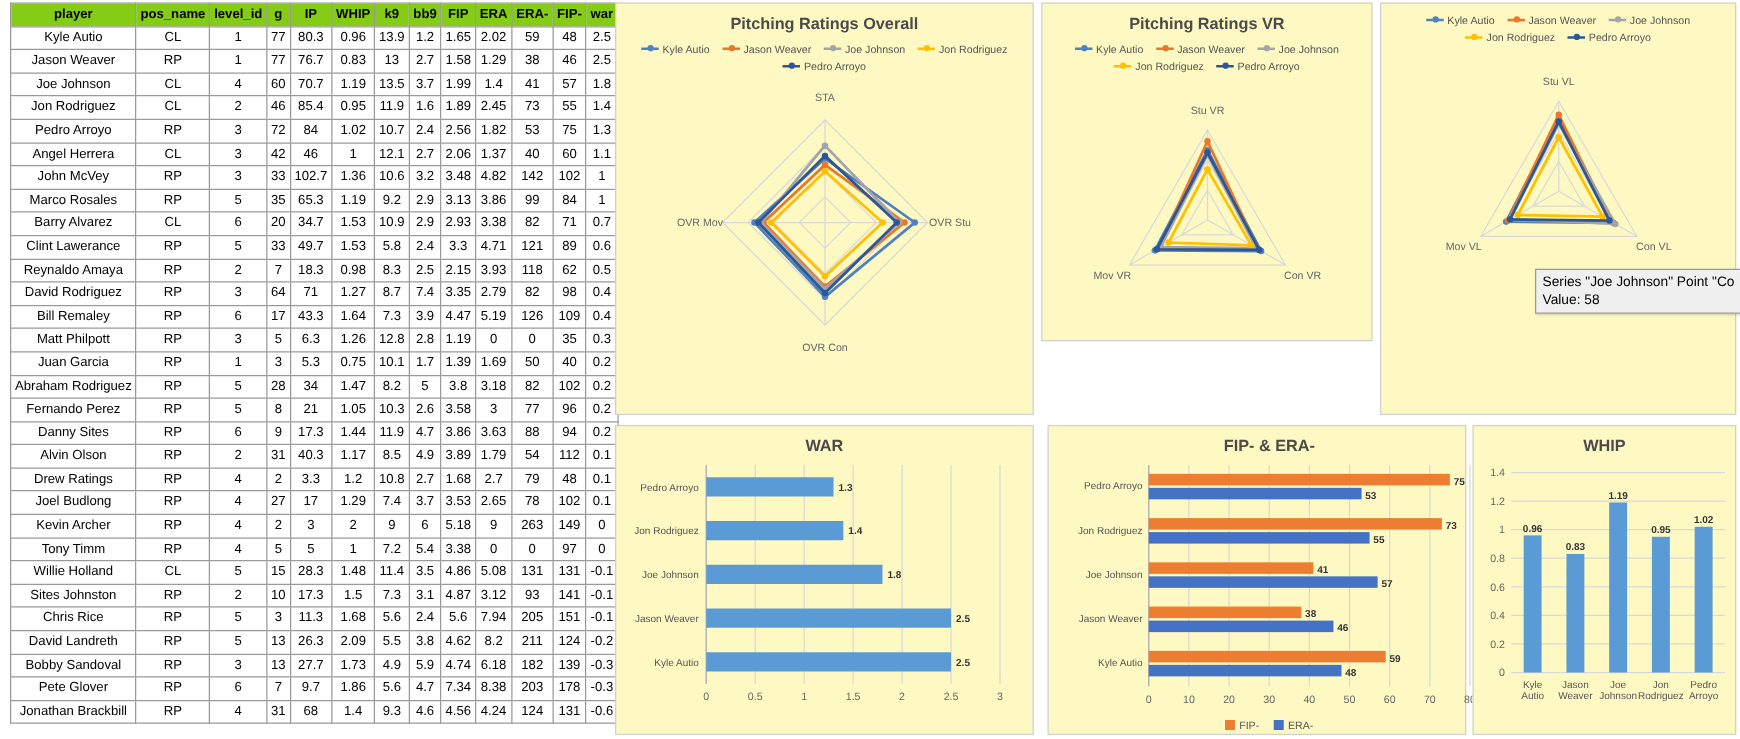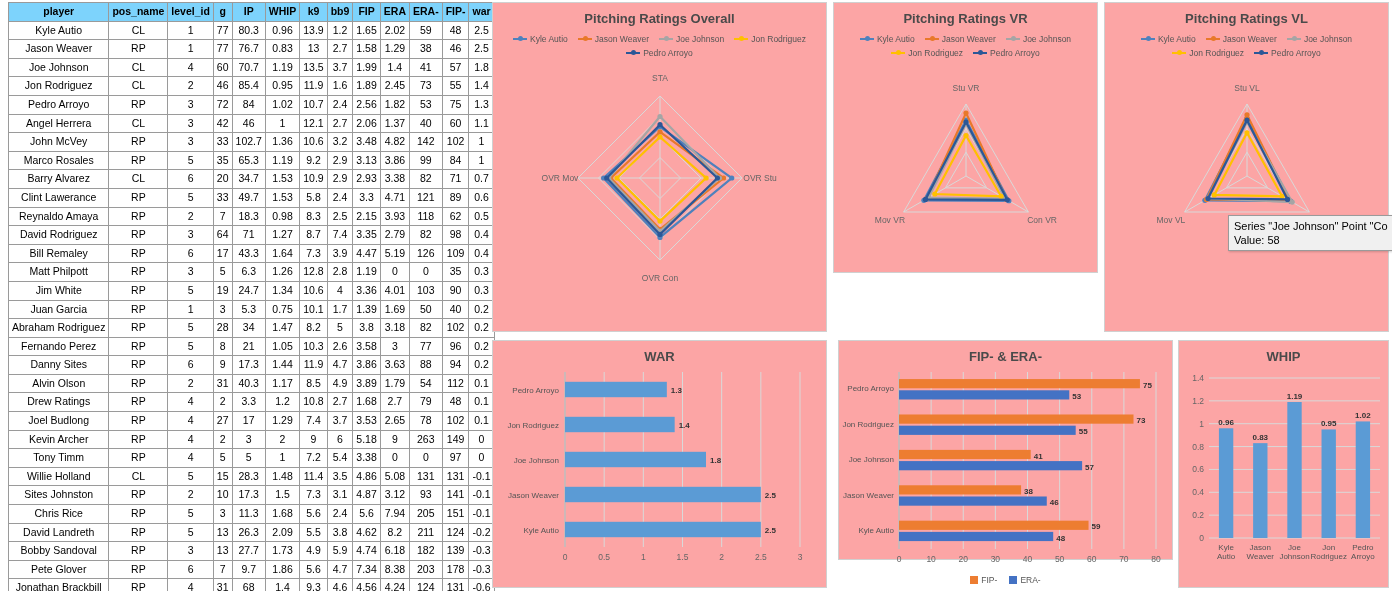--- a/index.html
+++ b/index.html
@@ -19,26 +19,26 @@
   th, td {
     border:1px solid #9a9a9a;
     font-size:10.5px;
     padding:0px 3px;
     height:17.6px;
     line-height:17.6px;
     text-align:center;
     white-space:nowrap;
     font-family:"Liberation Sans", sans-serif;
   }
-  th { font-weight:bold; background:#7dd3fc; }
+  th { font-weight:bold; background:#84cc16; }
   td.player { text-align:center; }
   
   .panel {
     position:absolute;
-    background:#fca5a5;
+    background:#fef9c3;
     border:1px solid #d0d0d0;
   }
   .panel-title {
     text-align:center;
     font-size:13px;
     color:#4a4a4a;
     font-weight:bold;
     margin-top:8px;
   }
   .legend {
@@ -300,35 +300,20 @@
           <td>1.26</td>
           <td>12.8</td>
           <td>2.8</td>
           <td>1.19</td>
           <td>0</td>
           <td>0</td>
           <td>35</td>
           <td>0.3</td>
         </tr>
         <tr>
-          <td class="player">Jim White</td>
-          <td>RP</td>
-          <td>5</td>
-          <td>19</td>
-          <td>24.7</td>
-          <td>1.34</td>
-          <td>10.6</td>
-          <td>4</td>
-          <td>3.36</td>
-          <td>4.01</td>
-          <td>103</td>
-          <td>90</td>
-          <td>0.3</td>
-        </tr>
-        <tr>
           <td class="player">Juan Garcia</td>
           <td>RP</td>
           <td>1</td>
           <td>3</td>
           <td>5.3</td>
           <td>0.75</td>
           <td>10.1</td>
           <td>1.7</td>
           <td>1.39</td>
           <td>1.69</td>
@@ -681,21 +666,20 @@
       <circle cx="132" cy="64" r="2.6" fill="#2b5797"></circle>
       <circle cx="173.30941176051772" cy="141.85" r="2.6" fill="#2b5797"></circle>
       <circle cx="91.4700111028883" cy="141.40000000000003" r="2.6" fill="#2b5797"></circle>
       <text x="132" y="33.16" text-anchor="middle" class="axis-txt">Stu VR</text>
       <text x="208.0716714684251" y="164.92" text-anchor="middle" class="axis-txt">Con VR</text>
       <text x="55.928328531574934" y="164.92000000000004" text-anchor="middle" class="axis-txt">Mov VR</text>
     </svg>
 </div>
 
 <div class="panel" style="left:1104px; top:2px; width:285px; height:330px;">
-  <div class="panel-title">Pitching Ratings VL</div>
   <div class="legend">
     <div class="legend-item">
         <span class="legend-swatch" style="background:#4e81bd"></span>
         <span>Kyle Autio</span>
       </div>
     <div class="legend-item">
         <span class="legend-swatch" style="background:#e8792a"></span>
         <span>Jason Weaver</span>
       </div>
     <div class="legend-item">
@@ -778,21 +762,21 @@
       <text x="217" y="98.5" class="val-txt">1.8</text>
       <rect x="72" y="122.8" width="195.83333333333334" height="15.4" fill="#5b9bd5"></rect>
       <text x="66" y="133.5" text-anchor="end" class="lbl-txt">Jason Weaver</text>
       <text x="271.83333333333337" y="133.5" class="val-txt">2.5</text>
       <rect x="72" y="157.8" width="195.83333333333334" height="15.4" fill="#5b9bd5"></rect>
       <text x="66" y="168.5" text-anchor="end" class="lbl-txt">Kyle Autio</text>
       <text x="271.83333333333337" y="168.5" class="val-txt">2.5</text>
     </svg>
 </div>
 
-<div class="panel" style="left:838px; top:340px; width:335px; height:220px;">
+<div class="panel" style="left:838px; top:340px; width:335px; height:248px;padding-left:20px;">
   <div class="panel-title">FIP- &amp; ERA-</div>
   <svg id="fipchart" width="335" height="215">
       <line x1="60" y1="8" x2="60" y2="185" stroke="#d9d9d9" stroke-width="1"></line>
       <text x="60" y="198" text-anchor="middle" class="axis-txt">0</text>
       <line x1="92.125" y1="8" x2="92.125" y2="185" stroke="#d9d9d9" stroke-width="1"></line>
       <text x="92.125" y="198" text-anchor="middle" class="axis-txt">10</text>
       <line x1="124.25" y1="8" x2="124.25" y2="185" stroke="#d9d9d9" stroke-width="1"></line>
       <text x="124.25" y="198" text-anchor="middle" class="axis-txt">20</text>
       <line x1="156.375" y1="8" x2="156.375" y2="185" stroke="#d9d9d9" stroke-width="1"></line>
       <text x="156.375" y="198" text-anchor="middle" class="axis-txt">30</text>

